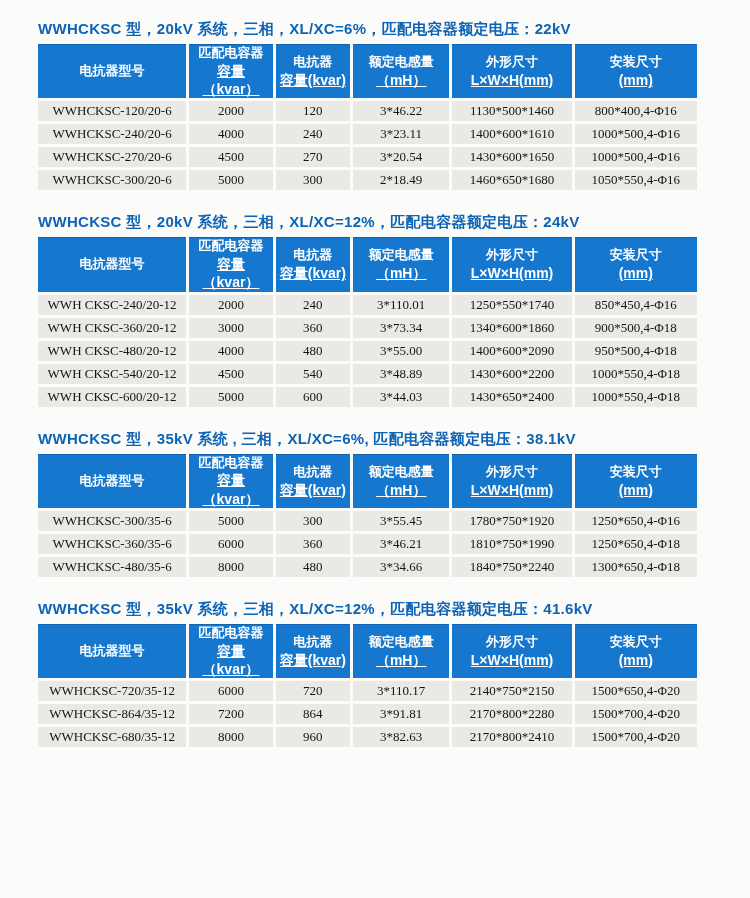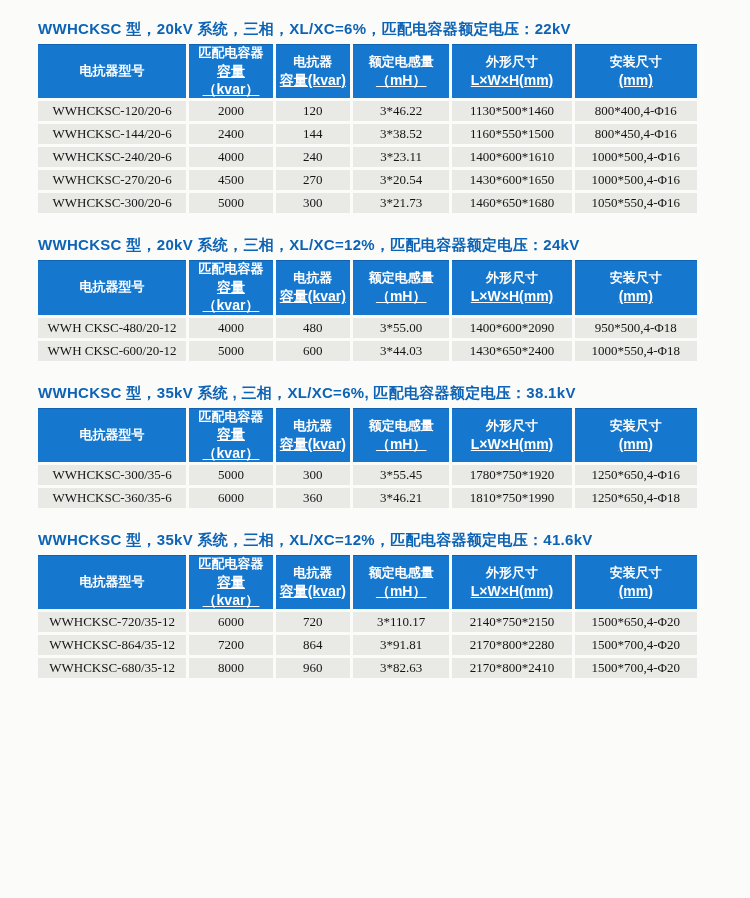--- a/index.html
+++ b/index.html
@@ -102,48 +102,40 @@
       <tbody>
           <tr>
             <td>WWHCKSC-120/20-6</td>
             <td>2000</td>
             <td>120</td>
             <td>3*46.22</td>
             <td>1130*500*1460</td>
             <td>800*400,4-Φ16</td>
           </tr>
           <tr>
-            <td>WWHCKSC-144/20-6</td>
-            <td>2400</td>
-            <td>144</td>
-            <td>3*38.52</td>
-            <td>1160*550*1500</td>
-            <td>800*450,4-Φ16</td>
-          </tr>
-          <tr>
             <td>WWHCKSC-240/20-6</td>
             <td>4000</td>
             <td>240</td>
             <td>3*23.11</td>
             <td>1400*600*1610</td>
             <td>1000*500,4-Φ16</td>
           </tr>
           <tr>
             <td>WWHCKSC-270/20-6</td>
             <td>4500</td>
             <td>270</td>
             <td>3*20.54</td>
             <td>1430*600*1650</td>
             <td>1000*500,4-Φ16</td>
           </tr>
           <tr>
             <td>WWHCKSC-300/20-6</td>
             <td>5000</td>
             <td>300</td>
-            <td>3*21.73</td>
+            <td>2*18.49</td>
             <td>1460*650*1680</td>
             <td>1050*550,4-Φ16</td>
           </tr>
         </tbody>
     </table>
   </section>
 
   <section class="spec-section">
     <h2 class="section-title">WWHCKSC 型，20kV 系统，三相，XL/XC=12%，匹配电容器额定电压：24kV</h2>
     <table class="spec-table">
@@ -177,26 +169,50 @@
               <div class="h2">L×W×H(mm)</div>
             </th>
             <th>
               <div class="h1">安装尺寸</div>
               <div class="h2">(mm)</div>
             </th>
           </tr>
       </thead>
       <tbody>
           <tr>
+            <td>WWH CKSC-240/20-12</td>
+            <td>2000</td>
+            <td>240</td>
+            <td>3*110.01</td>
+            <td>1250*550*1740</td>
+            <td>850*450,4-Φ16</td>
+          </tr>
+          <tr>
+            <td>WWH CKSC-360/20-12</td>
+            <td>3000</td>
+            <td>360</td>
+            <td>3*73.34</td>
+            <td>1340*600*1860</td>
+            <td>900*500,4-Φ18</td>
+          </tr>
+          <tr>
             <td>WWH CKSC-480/20-12</td>
             <td>4000</td>
             <td>480</td>
             <td>3*55.00</td>
             <td>1400*600*2090</td>
             <td>950*500,4-Φ18</td>
+          </tr>
+          <tr>
+            <td>WWH CKSC-540/20-12</td>
+            <td>4500</td>
+            <td>540</td>
+            <td>3*48.89</td>
+            <td>1430*600*2200</td>
+            <td>1000*550,4-Φ18</td>
           </tr>
           <tr>
             <td>WWH CKSC-600/20-12</td>
             <td>5000</td>
             <td>600</td>
             <td>3*44.03</td>
             <td>1430*650*2400</td>
             <td>1000*550,4-Φ18</td>
           </tr>
         </tbody>
@@ -251,20 +267,28 @@
             <td>1250*650,4-Φ16</td>
           </tr>
           <tr>
             <td>WWHCKSC-360/35-6</td>
             <td>6000</td>
             <td>360</td>
             <td>3*46.21</td>
             <td>1810*750*1990</td>
             <td>1250*650,4-Φ18</td>
           </tr>
+          <tr>
+            <td>WWHCKSC-480/35-6</td>
+            <td>8000</td>
+            <td>480</td>
+            <td>3*34.66</td>
+            <td>1840*750*2240</td>
+            <td>1300*650,4-Φ18</td>
+          </tr>
         </tbody>
     </table>
   </section>
 
   <section class="spec-section">
     <h2 class="section-title">WWHCKSC 型，35kV 系统，三相，XL/XC=12%，匹配电容器额定电压：41.6kV</h2>
     <table class="spec-table">
       <colgroup>
         <col class="c-model">
           <col class="c-cap">

